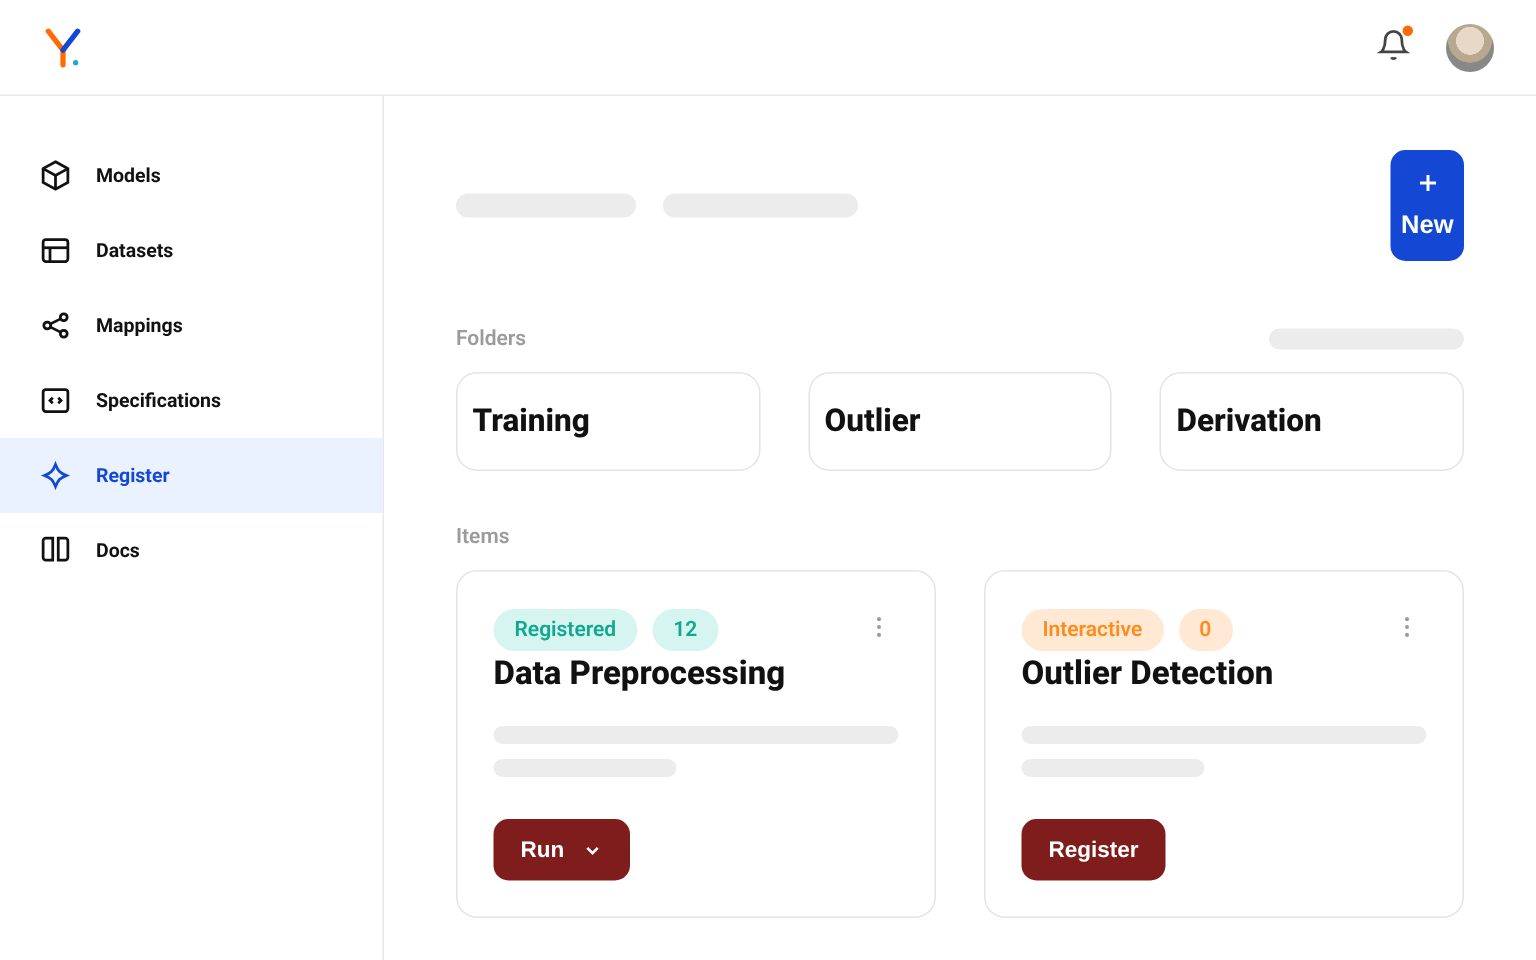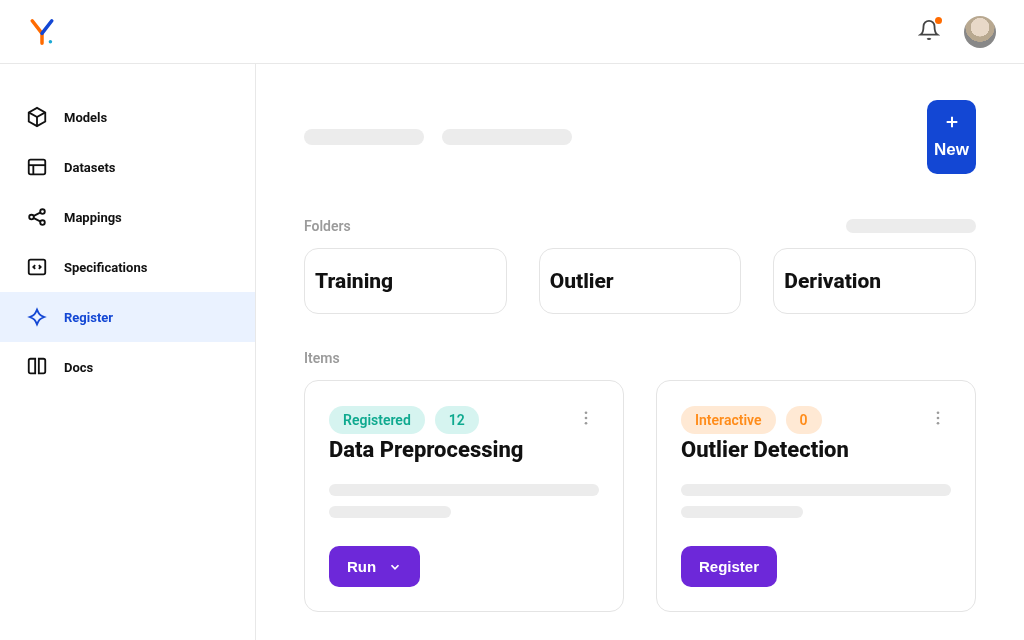--- a/index.html
+++ b/index.html
@@ -28,21 +28,21 @@
   .card { flex: 1; border: 1px solid #e4e4e4; border-radius: 14px; padding: 24px; }
   .card-top { display: flex; align-items: center; justify-content: space-between; margin-bottom: 2px; }
   .badges { display: flex; gap: 10px; }
   .badge { border-radius: 20px; padding: 6px 14px; font-size: 14px; font-weight: 600; }
   .badge.teal { background: #d6f4f0; color: #0fa98f; }
   .badge.orange { background: #ffe9d4; color: #ff8c1a; }
   .dots { cursor: pointer; color: #9b9b9b; padding: 4px; }
   .card-title { font-size: 22px; font-weight: 800; margin-bottom: 22px; }
   .card-skels { margin-bottom: 28px; }
   .card-skels .skel { height: 12px; margin-bottom: 10px; }
-  .btn-run { background: #6d28d9; color: #fff; border: none; border-radius: 10px; padding: 12px 18px; font-size: 15px; font-weight: 700; display: inline-flex; align-items: center; gap: 12px; cursor: pointer; }
+  .btn-run { background: #7f1d1d; color: #fff; border: none; border-radius: 10px; padding: 12px 18px; font-size: 15px; font-weight: 700; display: inline-flex; align-items: center; gap: 12px; cursor: pointer; }
 </style>
 </head>
 <body>
 
 <div class="topbar">
   <div class="logo">
     <svg viewBox="0 0 40 40" width="28" height="28">
       <path d="M6 4 L20 22 L20 36" stroke="#ff6b00" stroke-width="5" fill="none" stroke-linecap="round" stroke-linejoin="round"></path>
       <path d="M34 4 L20 22" stroke="#1347d4" stroke-width="5" fill="none" stroke-linecap="round"></path>
       <circle cx="32" cy="34" r="2.5" fill="#1aa8d4"></circle>

